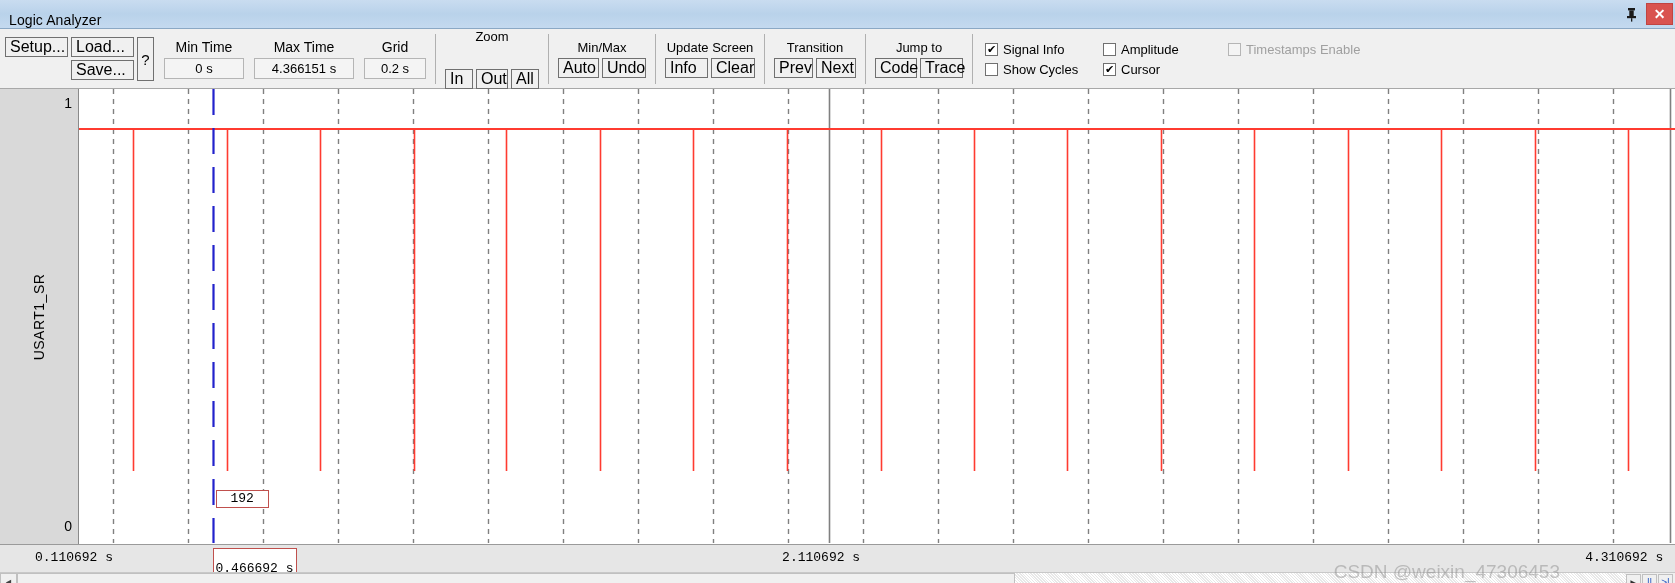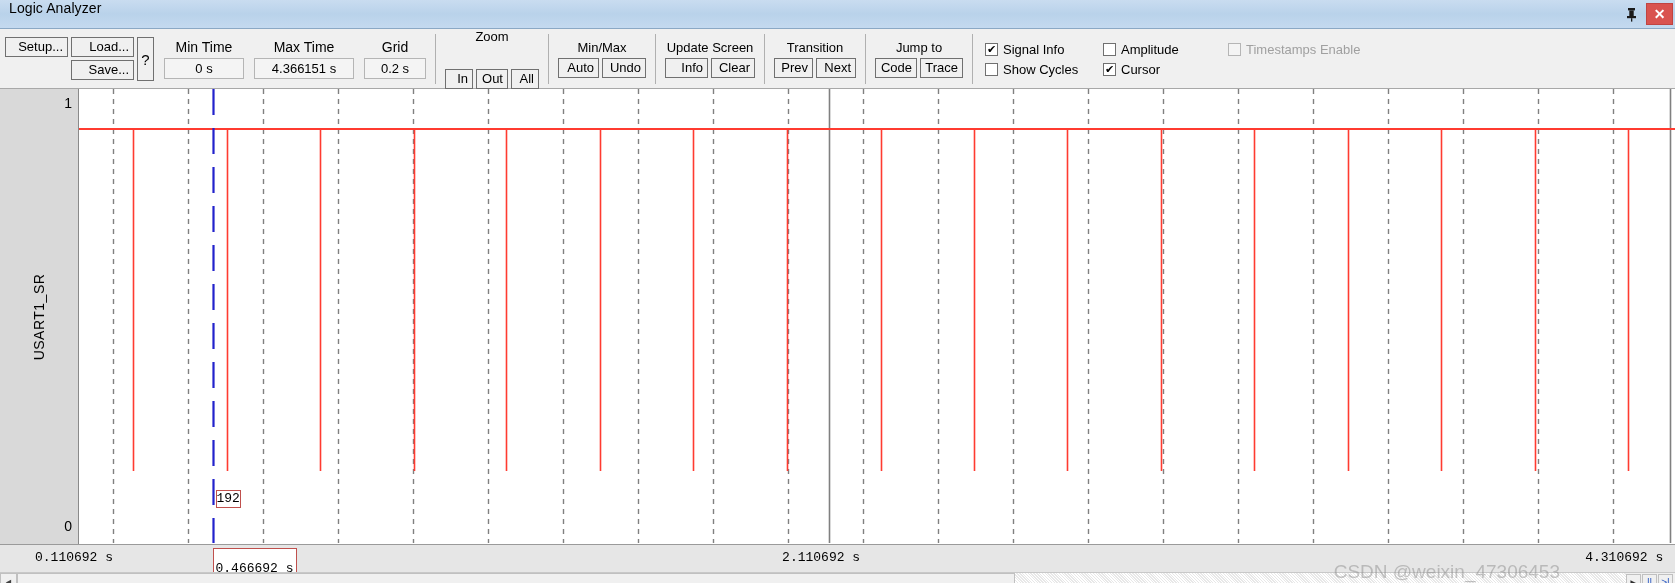--- a/index.html
+++ b/index.html
@@ -8,21 +8,21 @@
     font-family: "Liberation Sans", sans-serif;
     background: #f0f0f0;
     overflow: hidden;
   }
 
   
   .titlebar {
     height: 29px;
     background: linear-gradient(to bottom, #c9dcf0 0%, #b9d2ea 50%, #c4d9ef 100%);
     border-bottom: 1px solid #8ba8c4;
-    display: flex; align-items: flex-start;
+    display: flex; align-items: flex-end;
     position: relative;
   }
   .titlebar-text {
     font-size: 14px; color: #000;
     padding-left: 9px; letter-spacing: 0.1px;
   }
   .titlebar-buttons {
     position: absolute; right: 2px; top: 2px;
     display: flex; align-items: center; gap: 2px; height: 24px;
   }
@@ -58,25 +58,25 @@
   .tb-sep {
     width: 1px;
     background: #b0b0b0;
     margin: 4px 4px;
     align-self: stretch;
   }
   .win-btn {
     border: 1px solid #707070;
     background: #f0f0f0;
     font-family: "Liberation Sans", sans-serif;
-    font-size: 13px;
+    font-size: 16px;
     color: #000;
     padding: 1px 4px;
     cursor: pointer;
-    text-align: right;
+    text-align: left;
     line-height: 16px;
     white-space: nowrap;
   }
   .btn-col { display: flex; flex-direction: column; gap: 3px; }
   .btn-row { display: flex; gap: 3px; }
 
   .help-btn {
     border: 1px solid #707070;
     background: #f0f0f0;
     width: 17px; height: 44px;
@@ -164,21 +164,21 @@
   .canvas-col svg { display: block; }
 
   
   .val-box {
     position: absolute;
     border: 1px solid #c0504d;
     background: #fff;
     font-size: 13px;
     font-family: "Liberation Mono", monospace;
     color: #000;
-    padding: 0 0;
+    padding: 0 14px;
     line-height: 16px;
     white-space: nowrap;
   }
 
   
   .time-axis {
     height: 28px;
     background: #e6e6e6;
     border-top: 1px solid #9a9a9a;
     position: relative;

